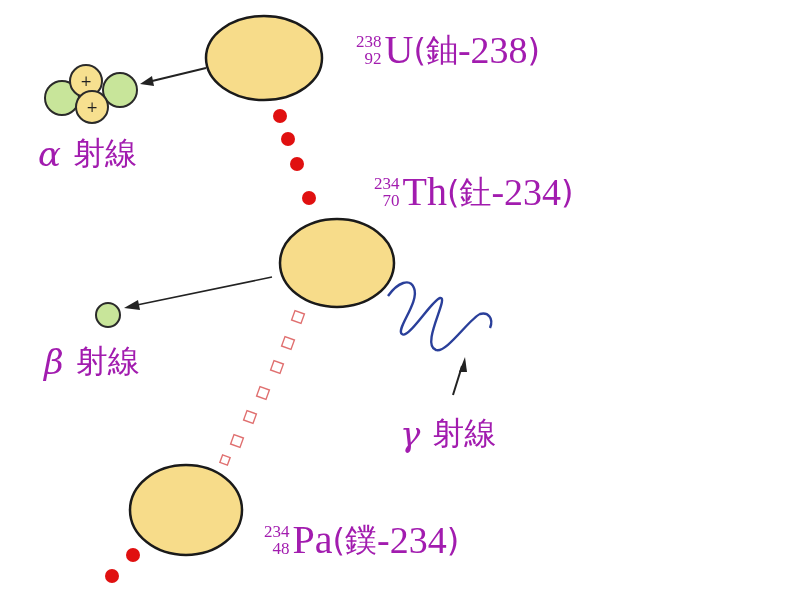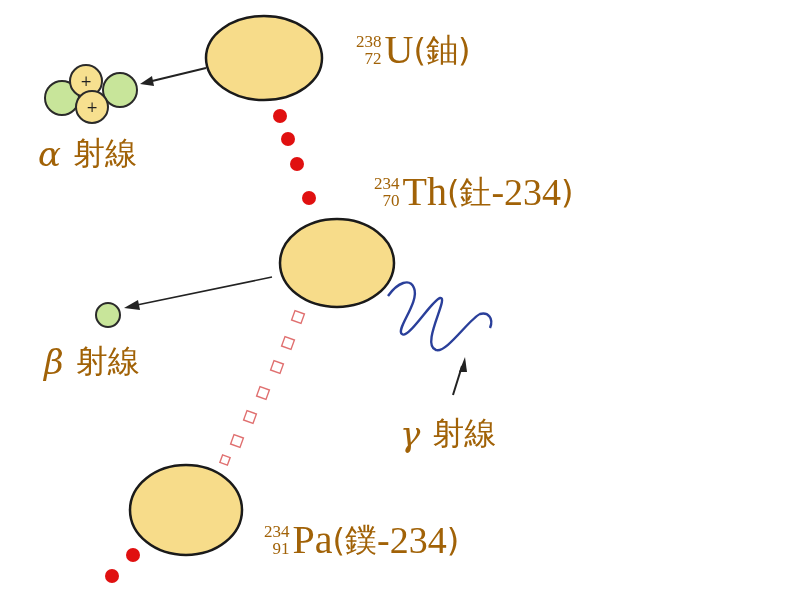--- a/index.html
+++ b/index.html
@@ -1,19 +1,19 @@
 <!DOCTYPE html>
 <html><head>
 <meta charset="utf-8">
 <style>
   html, body { margin:0; padding:0; }
   body { width:800px; height:600px; background:#ffffff; position:relative; overflow:hidden;
          font-family:"DejaVu Serif", serif; }
   #diagram { position:absolute; left:0; top:0; }
-  .label { position:absolute; color:#a16207; white-space:nowrap;text-align:right; }
+  .label { position:absolute; color:#a21caf; white-space:nowrap;text-align:right; }
   .nuclide { font-family:"Liberation Serif", serif; font-size:38px; line-height:1; display:flex; align-items:center; }
   .iso { display:inline-flex; flex-direction:column; align-items:flex-end; font-size:17px; line-height:17px; margin-right:3px; }
   .sym { font-size:40px; }
   .cname { font-family:"DejaVu Sans", sans-serif; font-size:32px; }
   .ray { font-family:"DejaVu Sans", sans-serif; font-size:32px; display:flex; align-items:center; }
   .greek { font-family:"DejaVu Serif", serif; font-style:italic; font-size:34px; margin-right:12px; }
 </style>
 </head>
 <body>
 
@@ -70,44 +70,45 @@
 
   <g fill="#e01010">
     <circle cx="133" cy="555" r="7"></circle>
     <circle cx="112" cy="576" r="7"></circle>
   </g>
 </svg>
 
 <div class="label nuclide" style="left:356px; top:30px;">
   <span class="iso">
     <span>238</span>
-    <span>72</span>
+    <span>92</span>
   </span>
   <span class="sym">U</span>
   <span class="cname">(</span>
   <span class="cname">鈾</span>
+  <span>-238</span>
   <span class="cname">)</span>
 </div>
 
 <div class="label nuclide" style="left:374px; top:172px;">
   <span class="iso">
     <span>234</span>
     <span>70</span>
   </span>
   <span class="sym">Th</span>
   <span class="cname">(</span>
   <span class="cname">釷</span>
   <span>-234</span>
   <span class="cname">)</span>
 </div>
 
 <div class="label nuclide" style="left:264px; top:520px;">
   <span class="iso">
     <span>234</span>
-    <span>91</span>
+    <span>48</span>
   </span>
   <span class="sym">Pa</span>
   <span class="cname">(</span>
   <span class="cname">鏷</span>
   <span>-234</span>
   <span class="cname">)</span>
 </div>
 
 <div class="label ray" style="left:38px; top:132px;">
   <span class="greek">α</span>

